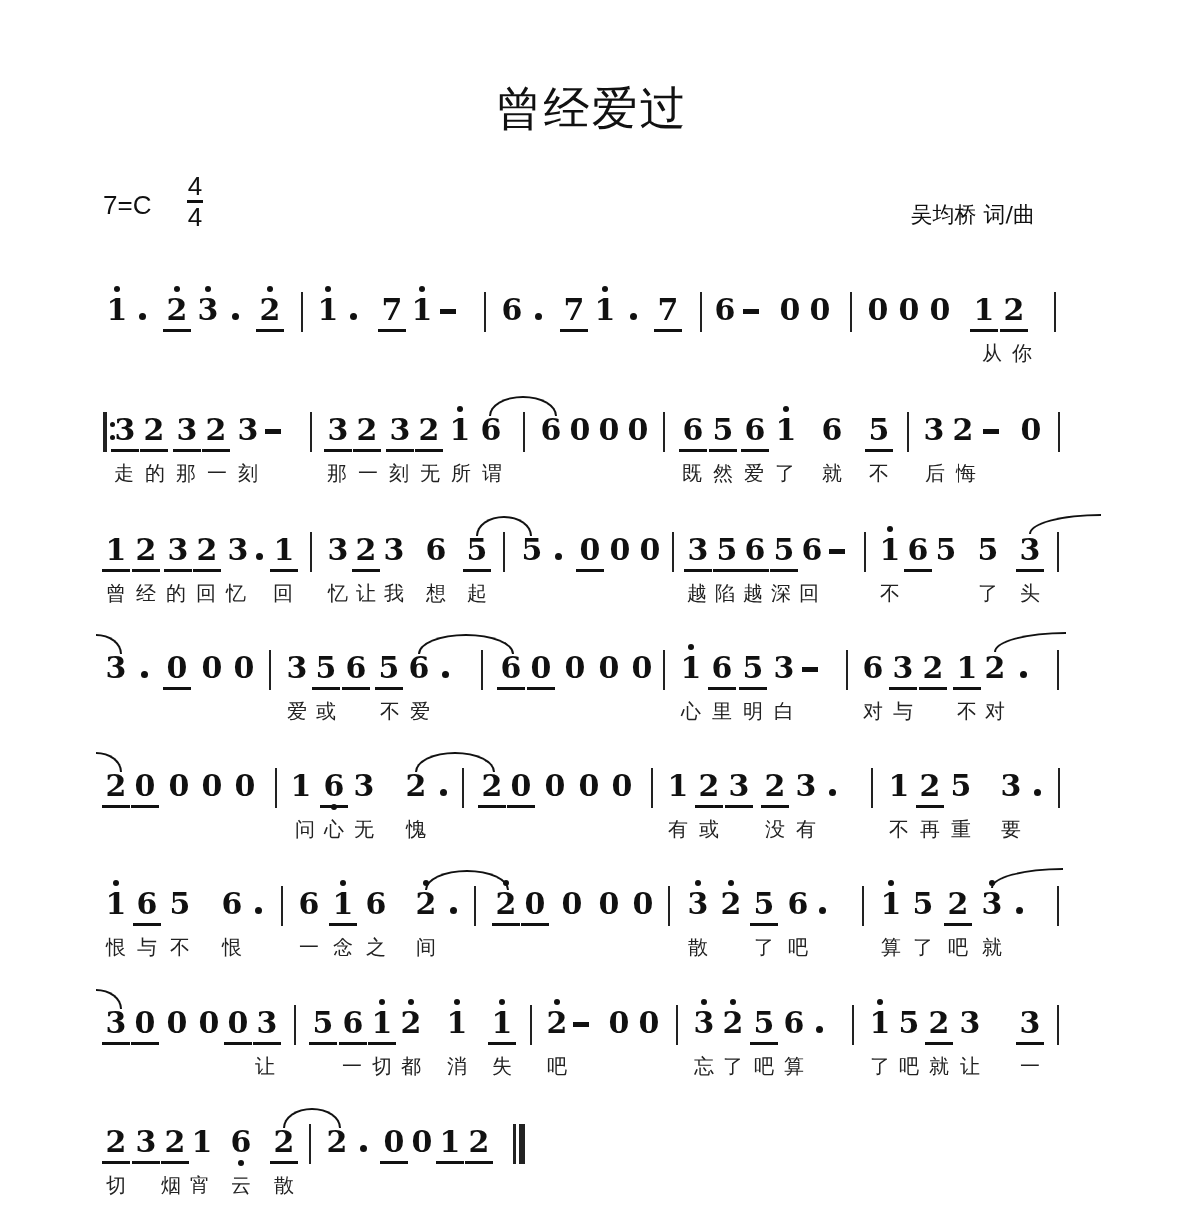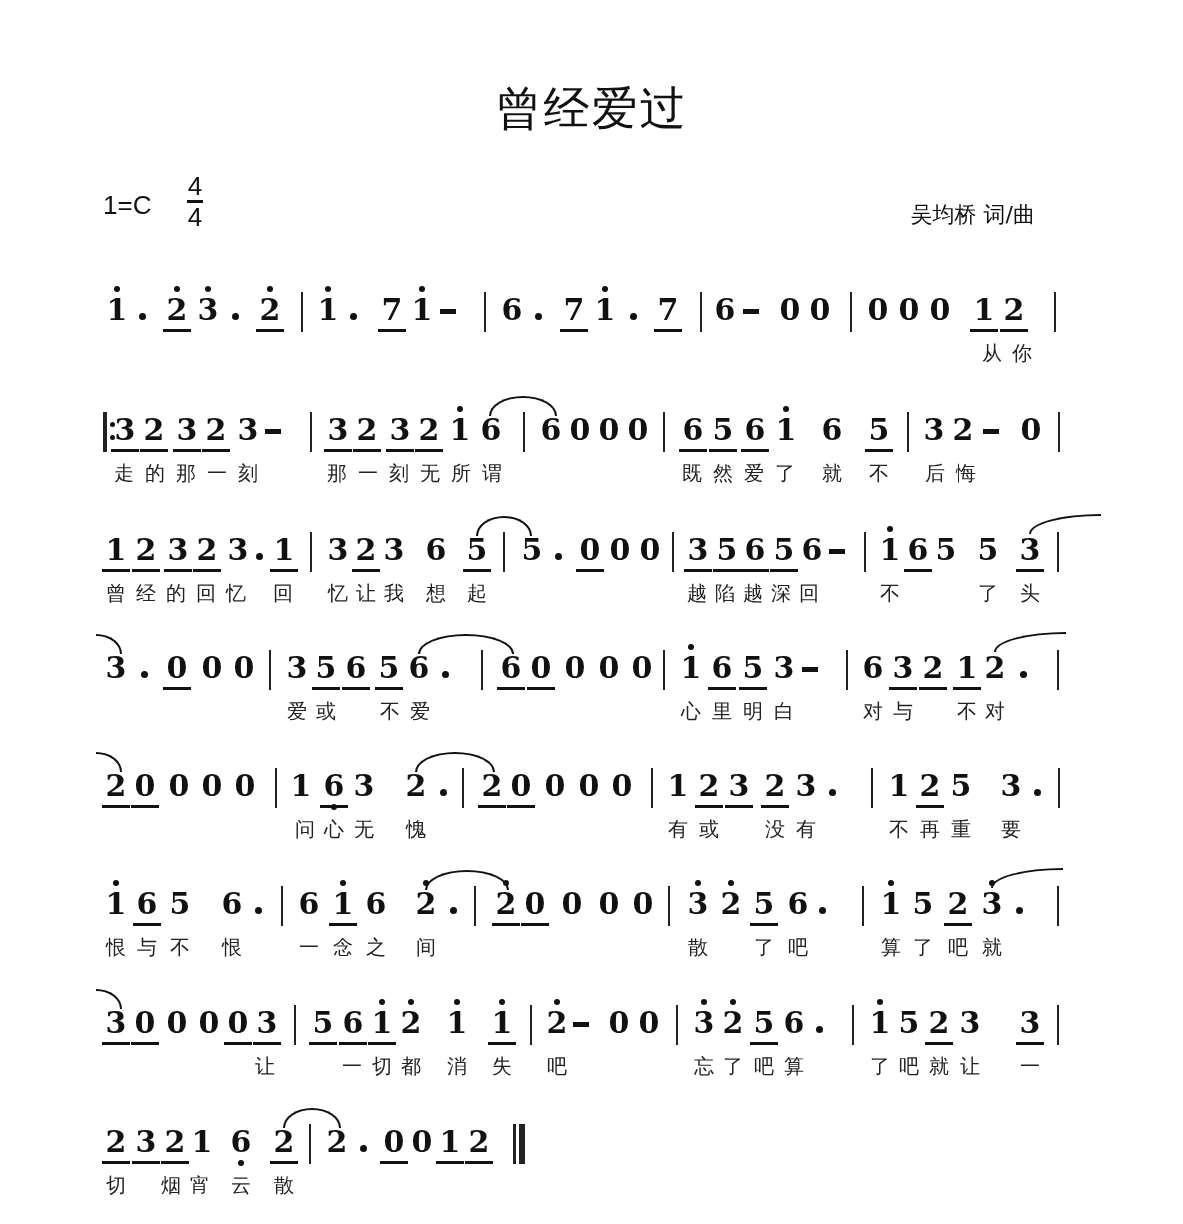--- a/index.html
+++ b/index.html
@@ -28,21 +28,21 @@
     .tie { position: absolute; top: -14px; height: 18px; border: 2px solid #111; border-bottom: none; border-radius: 50% 50% 0 0 / 100% 100% 0 0; }
     .tie-open-left { position: absolute; top: -14px; width: 24px; height: 18px; border-top: 2px solid #111; border-right: 2px solid #111; border-radius: 0 100% 0 0; }
     .tie-open-right { position: absolute; top: -16px; width: 70px; height: 18px; border-top: 2px solid #111; border-left: 2px solid #111; border-radius: 100% 0 0 0; }
     .lyric { position: absolute; top: 50px; font-family: "DejaVu Sans", sans-serif; font-size: 20px; width: 24px; text-align: center; color: #222; }
   </style>
 </head>
 <body>
 
 <div>
   <div class="title">曾经爱过</div>
-  <div class="key">1=C</div>
+  <div class="key">7=C</div>
   <div class="timesig">
     <div>4</div>
     <div class="bar"></div>
     <div>4</div>
   </div>
   <div class="composer">吴均桥 词/曲</div>
 </div>
 
 <div id="score">
     <div class="row" style="top: 290px;">

